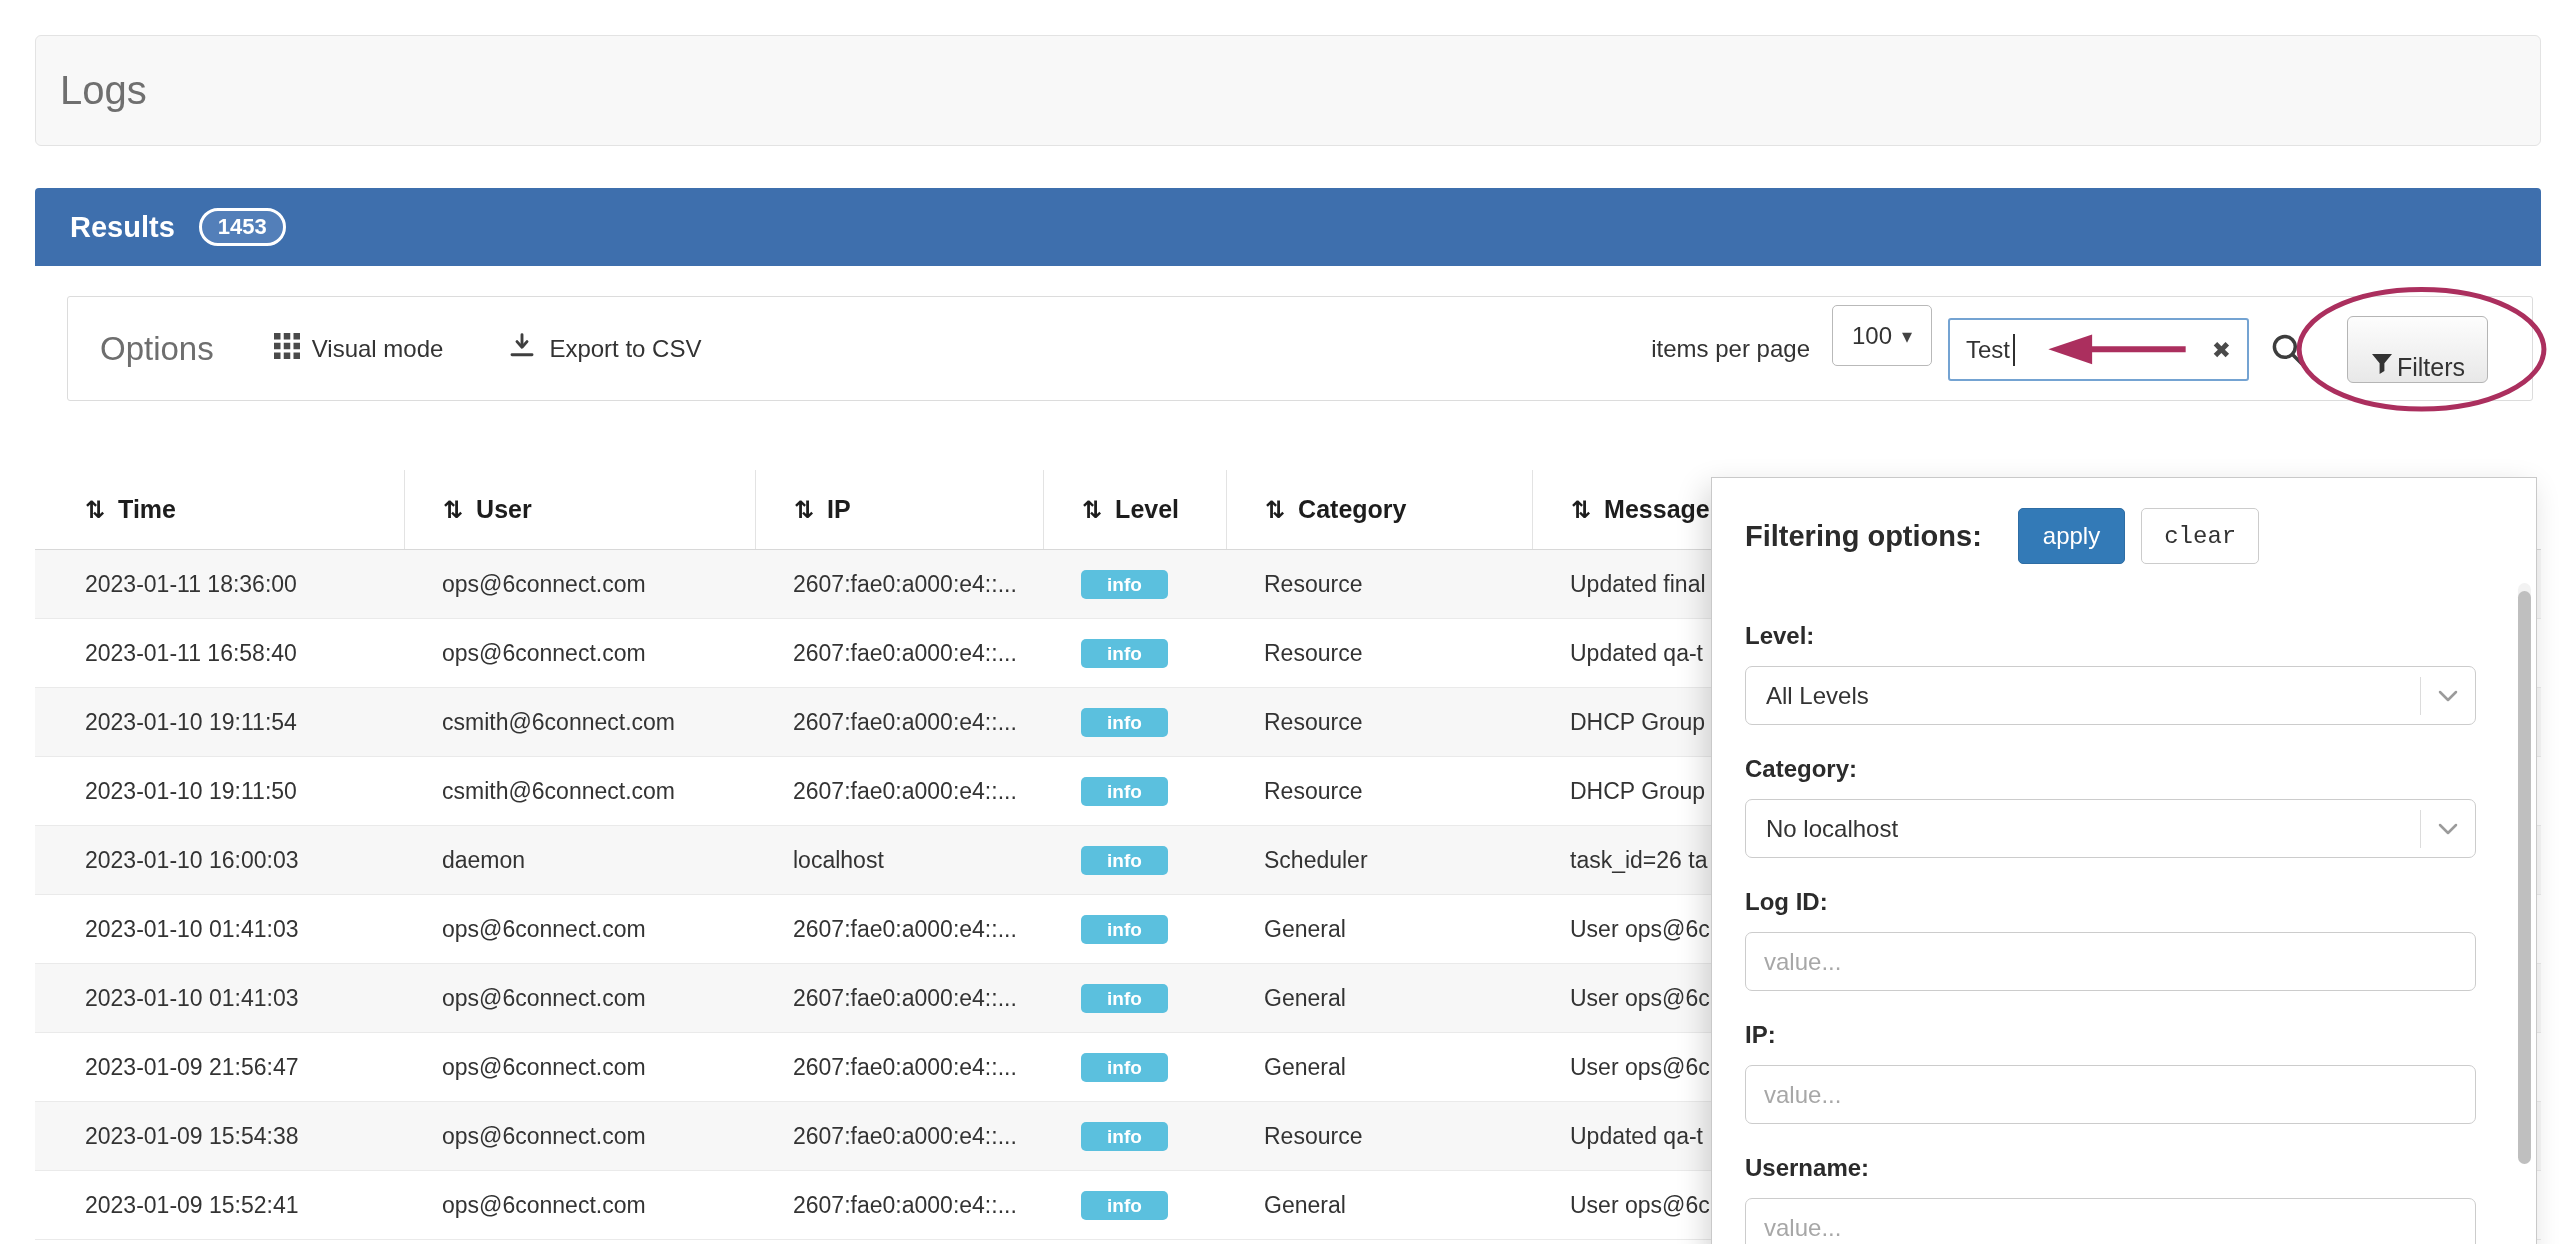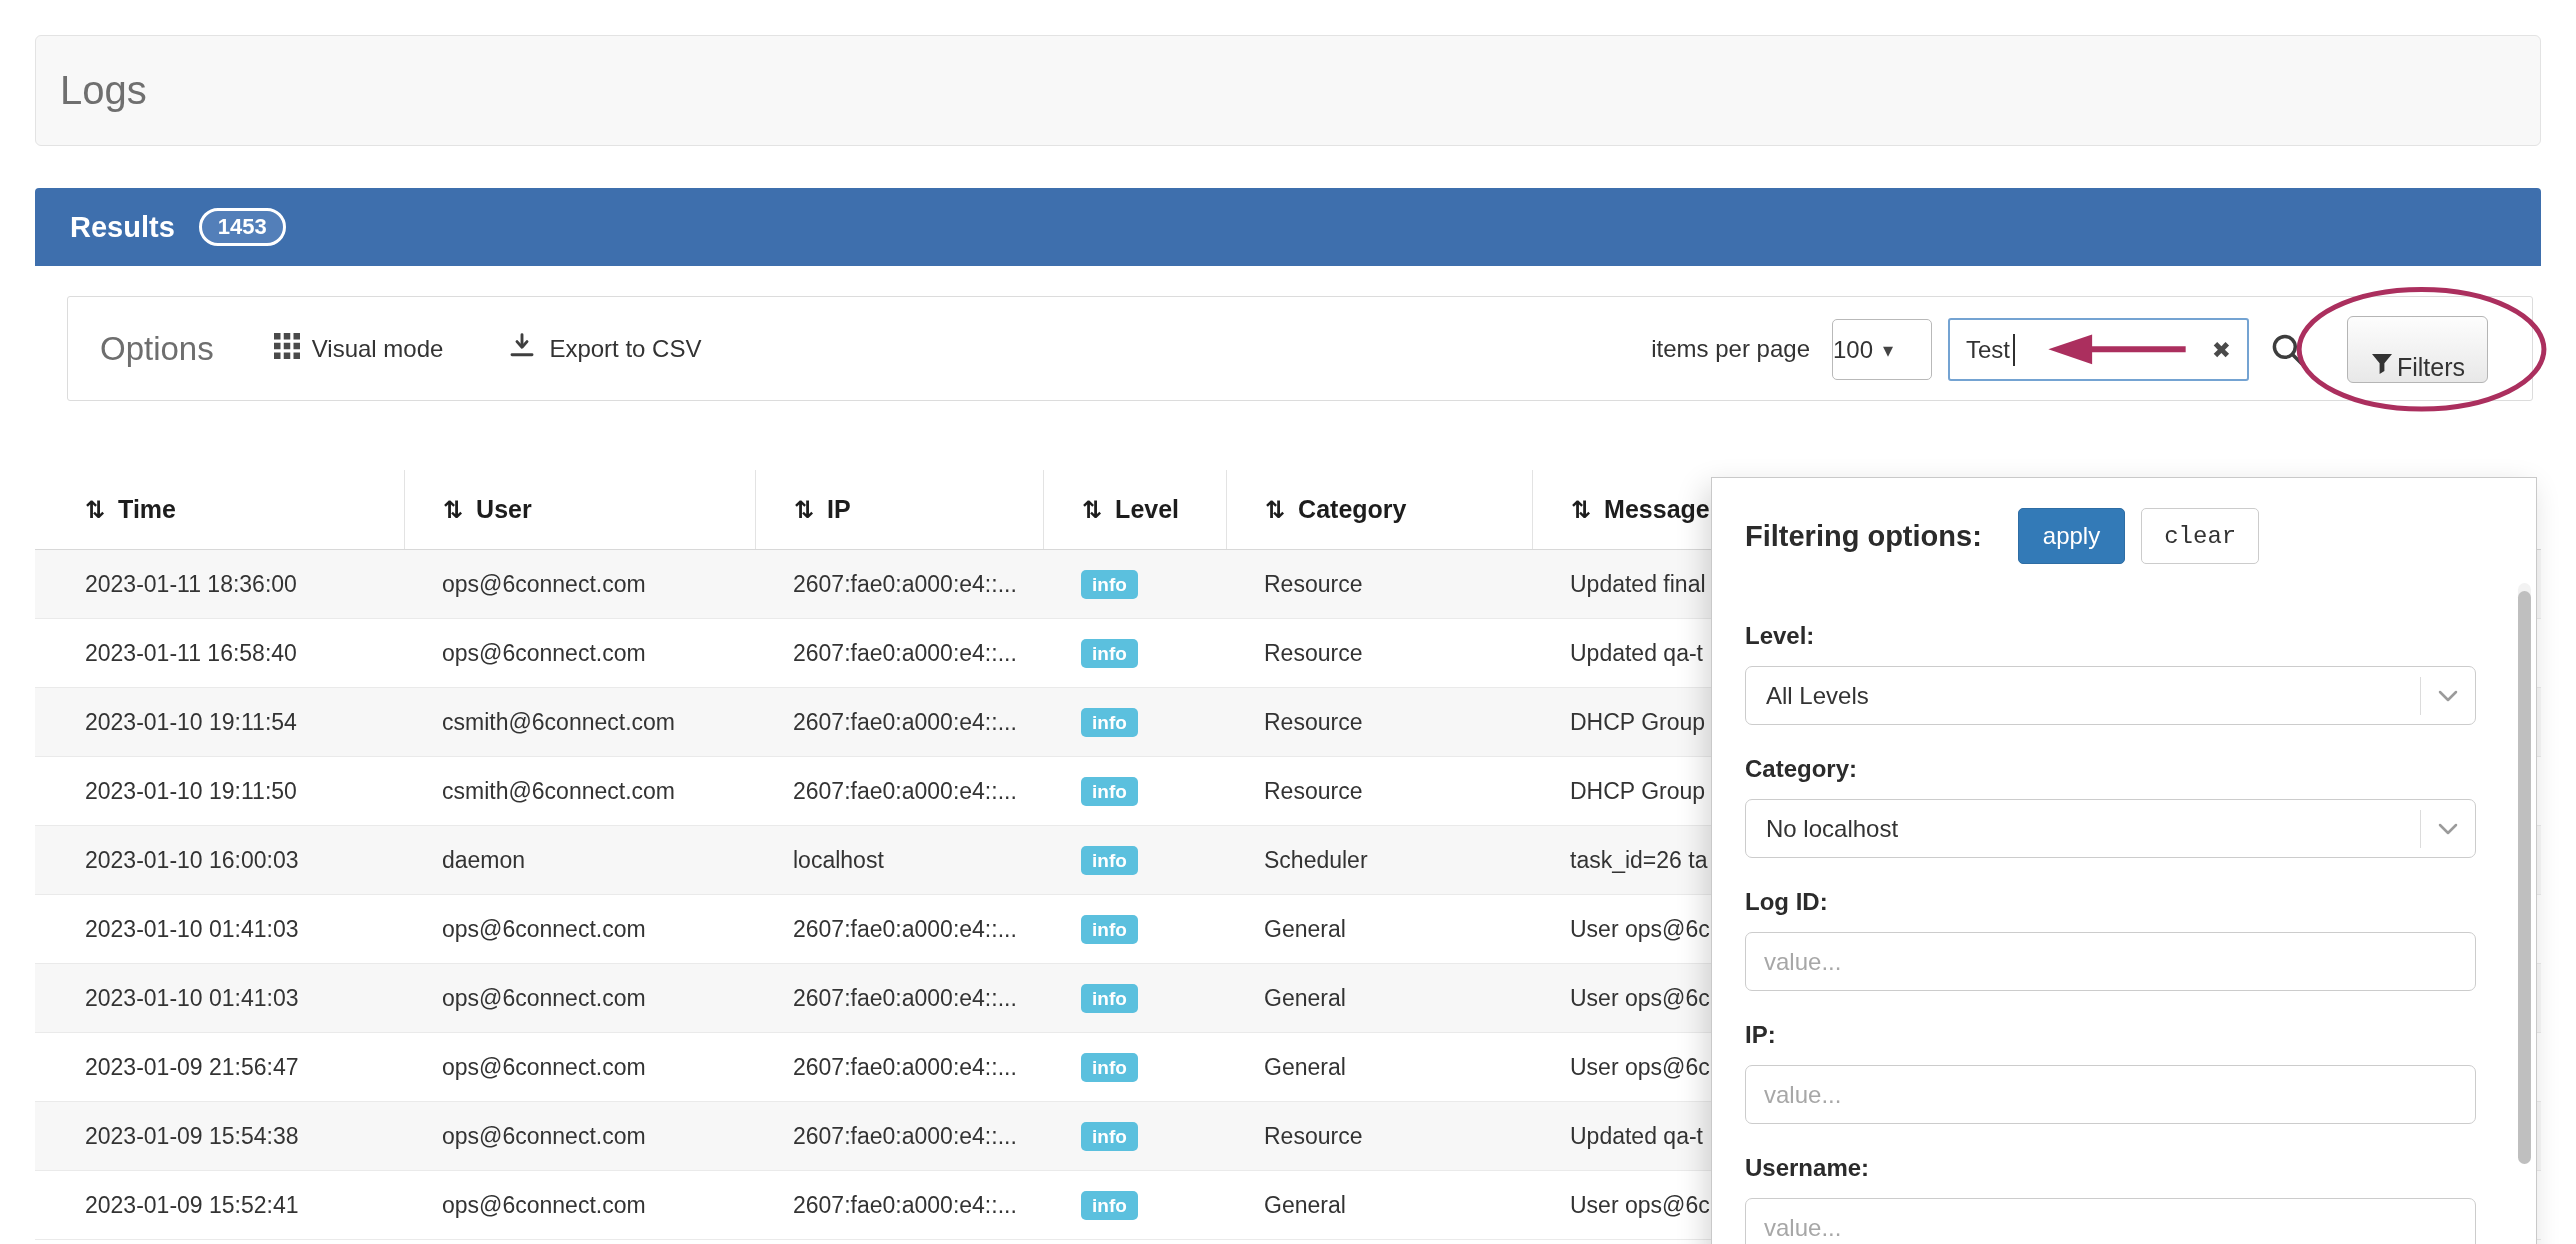--- a/index.html
+++ b/index.html
@@ -22,23 +22,23 @@
 
   
   .options-bar { position:absolute; left:67px; top:296px; width:2466px; height:105px;
     border:1px solid #dcdcdc; border-radius:3px; background:#fff; z-index:2; }
   .options-left { position:absolute; left:0; top:0; height:100%; display:flex; align-items:center; }
   .options-title { margin-left:32px; font-size:33px; color:#6e6e6e; }
   .opt-item { display:flex; align-items:center; gap:12px; font-size:24px; color:#333; cursor:pointer; }
   .opt-visual { margin-left:60px; }
   .opt-export { margin-left:64px; }
   .ipp-label { position:absolute; right:722px; top:0; height:100%; display:flex; align-items:center; font-size:24px; color:#333; }
-  .ipp-select { position:absolute; right:600px; top:22px; width:100px; height:61px;
+  .ipp-select { position:absolute; right:600px; top:8px; width:100px; height:61px;
     border:1px solid #b9b9b9; border-radius:5px; background:#fff;
-    display:flex; align-items:center; justify-content:flex-start; gap:10px; font-size:24px; cursor:pointer; }
+    display:flex; align-items:center; justify-content:center; gap:10px; font-size:24px; cursor:pointer; }
   .ipp-caret { font-size:20px; color:#444; font-family:"DejaVu Sans",sans-serif; }
   .search-box { position:absolute; right:283px; top:21px; width:301px; height:63px;
     border:2px solid #74a3d2; border-radius:3px; background:#fff;
     display:flex; align-items:center; padding:0 16px; }
   .search-text { font-size:24px; color:#333; }
   .search-caret { width:2px; height:32px; background:#2f2f2f; margin-left:3px; }
   .search-clear { margin-left:auto; font-size:23px; color:#4a4a4a; cursor:pointer;
     font-family:"DejaVu Sans",sans-serif; }
   .mag-btn { position:absolute; right:225px; top:34px; width:38px; height:38px; cursor:pointer; }
   .filters-btn { position:absolute; right:44px; top:19px; height:67px; padding:0 22px;
@@ -55,21 +55,21 @@
   .tr { display:flex; height:69px; border-bottom:1px solid #eaeaea; background:#fff; }
   .tr.odd { background:#f7f7f7; }
   .td { display:flex; align-items:center; font-size:23px; color:#333; overflow:hidden; white-space:nowrap; }
   .c1 { width:369px; padding-left:50px; }
   .c2 { width:351px; padding-left:38px; }
   .c3 { width:288px; padding-left:38px; }
   .c4 { width:183px; padding-left:38px; }
   .c5 { width:306px; padding-left:38px; }
   .c6 { flex:1; padding-left:38px; }
   .lvl { background:#5bc0de; color:#fff; font-size:19px; font-weight:bold;
-    padding:5px 11px; border-radius:5px; line-height:1; }
+    padding:5px 26px; border-radius:5px; line-height:1; }
 
   
   .filter-panel { position:absolute; left:1711px; top:477px; width:826px; height:786px;
     background:#fff; border:1px solid #c9c9c9; box-shadow:-6px 10px 28px rgba(0,0,0,.16);
     z-index:5; padding:0 33px; }
   .fp-header { display:flex; align-items:center; margin-top:30px; height:56px; }
   .fp-title { font-size:29px; font-weight:bold; color:#2b2b2b; }
   .fp-apply { margin-left:36px; height:56px; padding:0 24px; font-size:24px; color:#fff;
     background:#337ab7; border:1px solid #2e6da4; border-radius:5px; cursor:pointer;
     font-family:"Liberation Sans",sans-serif; }

